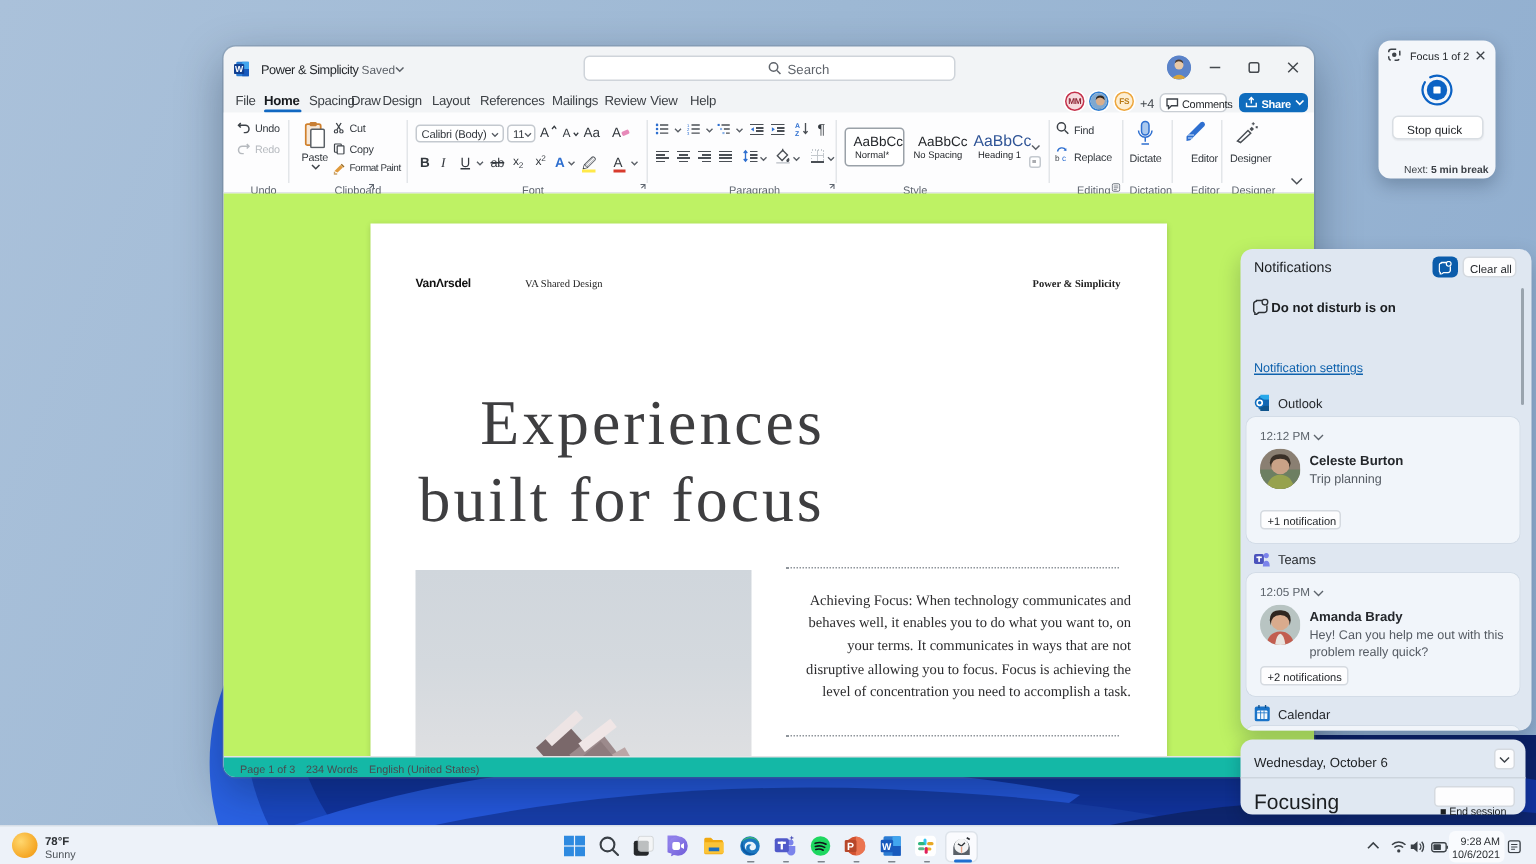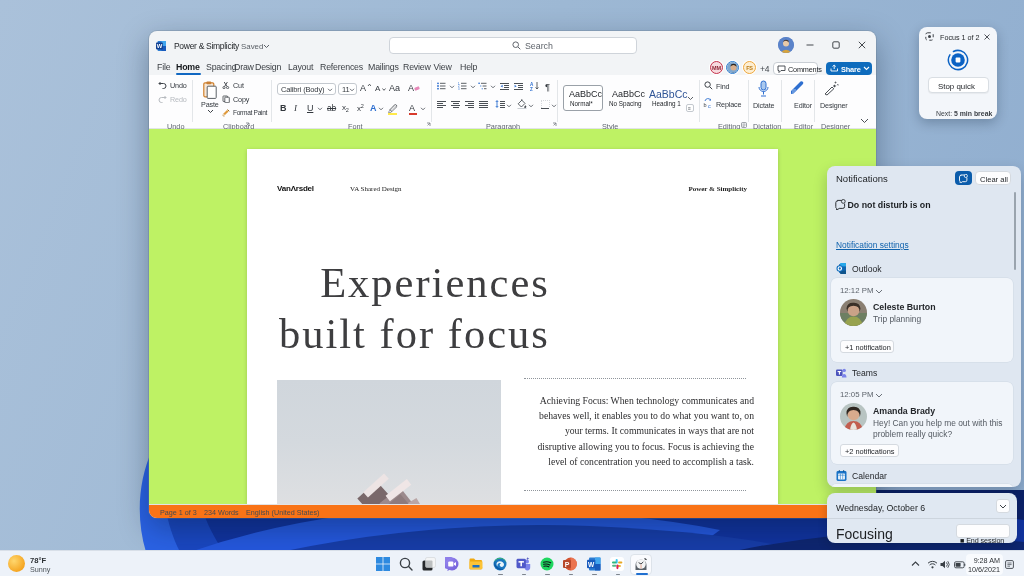--- a/index.html
+++ b/index.html
@@ -13,21 +13,21 @@
 
   
   #word { left:149px; top:31px; width:727px; height:487px; z-index:2;
           background:#f2f4f6; border-radius:8px;
           box-shadow:0 10px 30px rgba(0,20,40,.35), 0 0 0 1px rgba(120,140,160,.35); overflow:hidden; }
   #titlebar { left:0; top:0; width:100%; height:27px; }
   #tabrow { left:0; top:27px; width:100%; height:17px; font-size:8.8px; letter-spacing:-0.2px; color:#3b3f44; }
   #ribbon { left:0; top:44px; width:100%; height:54px; background:#fdfdfe; border-bottom:1px solid #e1e4e7; }
   #canvas { left:0; top:98px; width:100%; height:375px; background:#bef264; overflow:hidden;text-align:right; }
   #page { left:98px; top:20px; width:531px; height:460px; background:#fff; box-shadow:0 1px 4px rgba(0,0,0,.18); }
-  #statusbar { left:0; top:473px; width:100%; height:14px; background:#f97316; border-top:1px solid #e3e3e5;
+  #statusbar { left:0; top:473px; width:100%; height:14px; background:#14b8a6; border-top:1px solid #e3e3e5;
                font-size:7.2px; color:#474b50; }
 
 
   .rtx { position:absolute; font-size:7.2px; letter-spacing:-0.15px; color:#33383e; white-space:nowrap; }
   .rlb { position:absolute; top:46.5px; font-size:7.3px; color:#5f6670; white-space:nowrap; }
   .rsep { position:absolute; top:5px; height:42px; width:1px; background:#e3e6e9; }
   
   #focus { left:919px; top:27px; width:78px; height:92px; z-index:3;
            background:#f3f6fa; border-radius:8px; box-shadow:0 4px 12px rgba(0,20,40,.25); }
 

